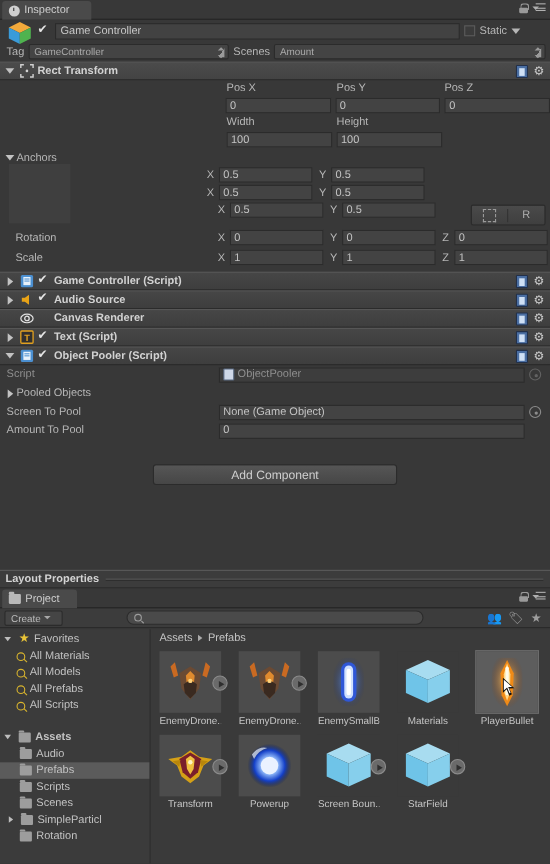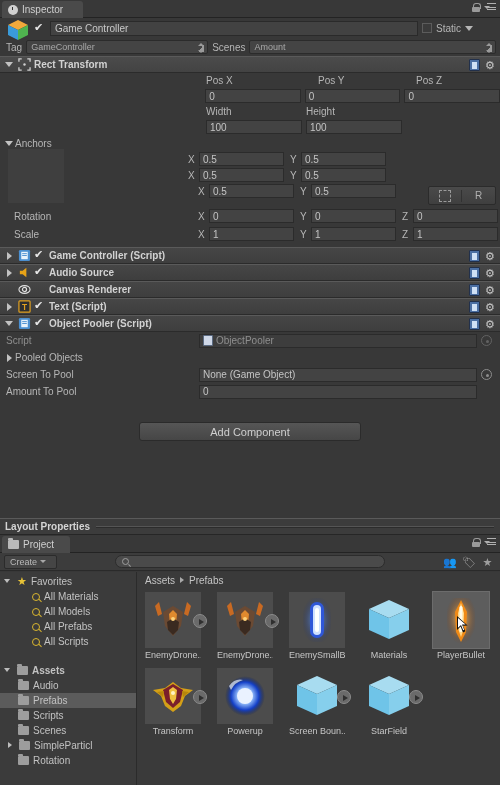--- a/index.html
+++ b/index.html
@@ -196,21 +196,21 @@
   .trow .tw{ width:9px; height:9px; position:relative; flex:0 0 auto; }
   .trow .tw i{ position:absolute; left:2px; top:1px; width:0;height:0;border-top:3.5px solid transparent;border-bottom:3.5px solid transparent;border-left:4px solid #bdbdbd; }
   .trow .tw.open i{ left:0; top:2px; border-left:3.5px solid transparent;border-right:3.5px solid transparent;border-top:4px solid #bdbdbd; border-bottom:none; }
   .star{ color:#e8c337; font-size:11px; line-height:11px; }
   .magn-y{ width:8px; height:8px; border:1.4px solid #d8b42e; border-radius:50%; position:relative; flex:0 0 auto; margin-left:1px;}
   .magn-y::after{ content:""; position:absolute; right:-3px; bottom:-2px; width:4px; height:1.4px; background:#d8b42e; transform:rotate(45deg); }
   .fld{
     width:11px; height:9px; background:#9d9d9d; border-radius:1px; position:relative; flex:0 0 auto;
   }
   .fld::before{ content:""; position:absolute; left:0; top:-2px; width:5px; height:2px; background:#9d9d9d; border-radius:1px 1px 0 0; }
-  .ind{ padding-left:31px; }
+  .ind{ padding-left:14px; }
   .ind2{ padding-left:18px; }
 
   .pgrid{ flex:1; position:relative; background:#3a3a3a; }
   .breadcrumb{ height:16px; display:flex; align-items:center; gap:5px; padding-left:8px; font-size:10px; color:#c5c5c5; }
   .bcarrow{ width:0;height:0;border-top:3px solid transparent;border-bottom:3px solid transparent;border-left:4px solid #aaa; }
   .griditems{ display:flex; flex-wrap:wrap; padding:4px 0 0 8px; gap:8px 16px; }
   .gitem{ width:56px; }
   .thumbwrap{ width:56px; height:56px; position:relative; }
   .thumb{ width:56px; height:56px; background:#4c4c4c; position:relative; overflow:hidden; }
   .gitem.sel .thumb{ background:#5d5d5d; outline:1px solid #6c6c6c; }
@@ -321,21 +321,21 @@
       <div class="anchor-widget">
         <span class="half">
             <span class="dashbox"></span>
           </span>
         <span class="half" style="color:#b0b0b0;font-size:10px;">R</span>
       </div>
     </div>
 
     <div class="prow" style="height:15px">
       <span class="pname"></span>
-      <span class="colhdr" style="width:112px">Pos X</span>
+      <span class="colhdr" style="width:100px">Pos X</span>
       <span class="colhdr" style="width:98px">Pos Y</span>
       <span class="colhdr">Pos Z</span>
     </div>
     <div class="prow" style="height:16px">
       <span class="pname"></span>
       <span class="field" style="width:96px">0</span>
       <span class="field" style="width:96px;margin-left:4px">0</span>
       <span class="field" style="width:96px;margin-left:4px">0</span>
     </div>
 

